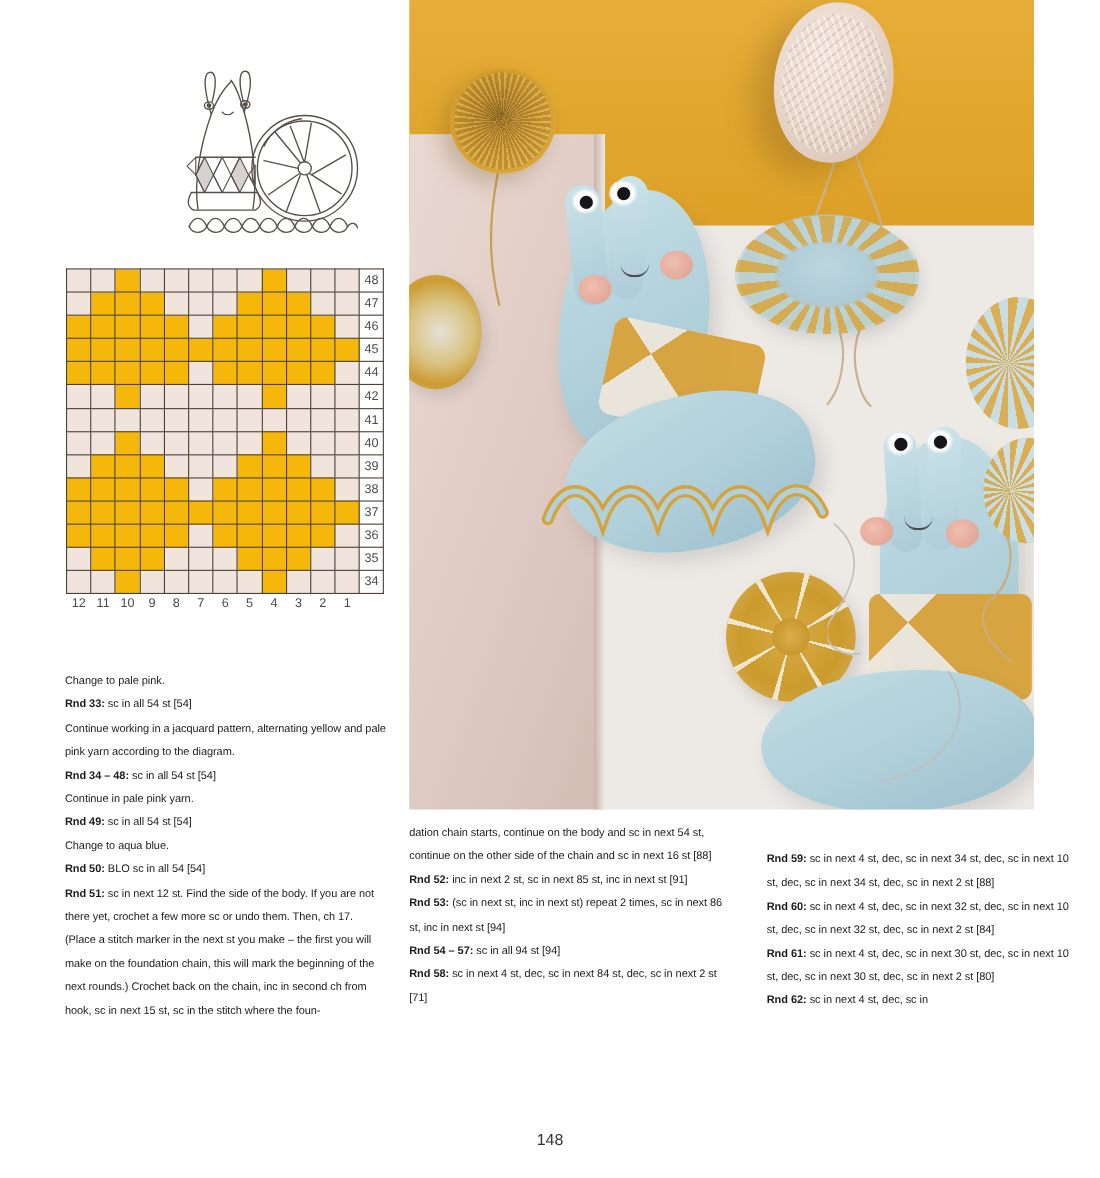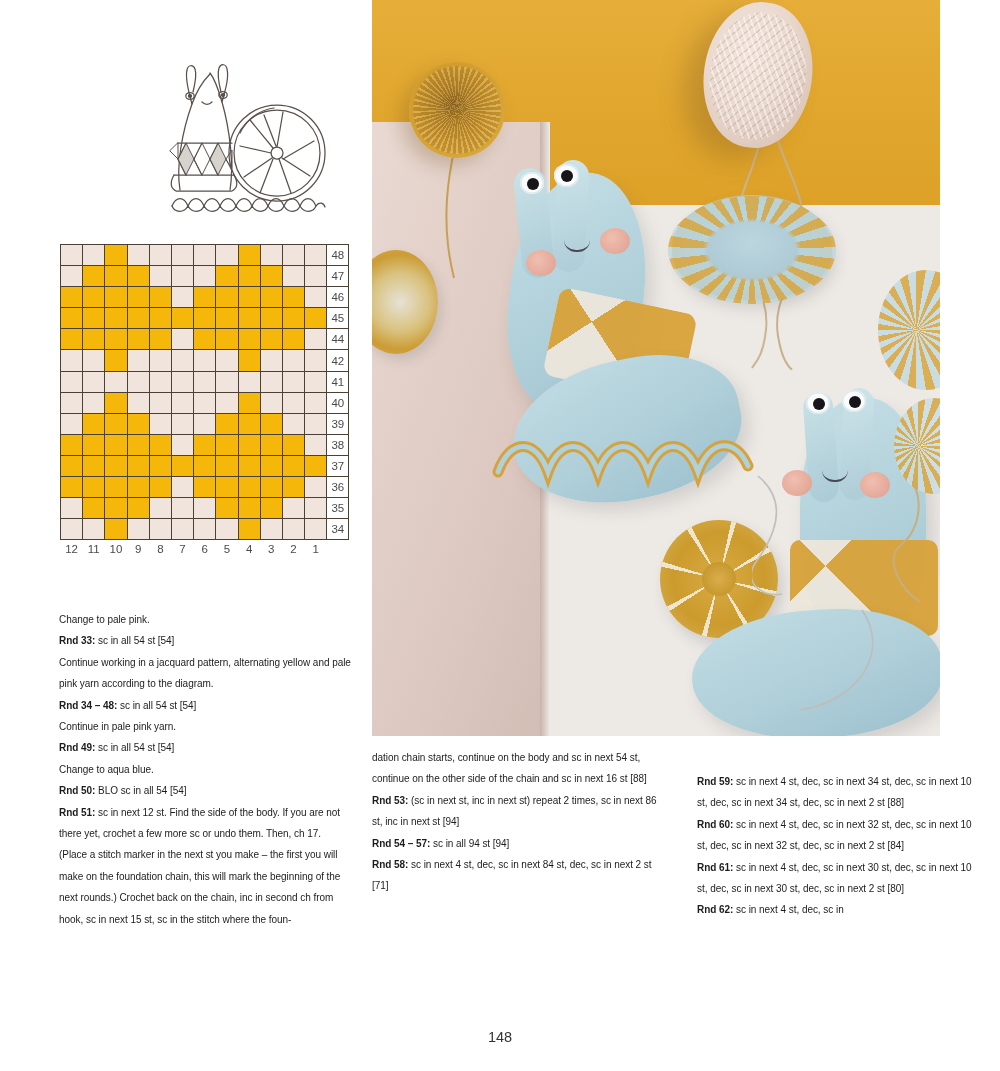--- a/index.html
+++ b/index.html
@@ -530,20 +530,21 @@
       <p>Continue working in a jacquard pattern, alternating yellow and pale pink yarn according to the diagram.</p>
       <p><b>Rnd 34 – 48:</b><span> sc in all 54 st [54]</span></p>
       <p>Continue in pale pink yarn.</p>
       <p><b>Rnd 49:</b><span> sc in all 54 st [54]</span></p>
       <p>Change to aqua blue.</p>
       <p><b>Rnd 50:</b><span> BLO sc in all 54 [54]</span></p>
       <p><b>Rnd 51:</b><span> sc in next 12 st. Find the side of the body. If you are not there yet, crochet a few more sc or undo them. Then, ch 17. (Place a stitch marker in the next st you make – the first you will make on the foundation chain, this will mark the beginning of the next rounds.) Crochet back on the chain, inc in second ch from hook, sc in next 15 st, sc in the stitch where the foun-</span></p>
     </div>
   <div class="col" id="col-mid">
       <p>dation chain starts, continue on the body and sc in next 54 st, continue on the other side of the chain and sc in next 16 st [88]</p>
+      <p><b>Rnd 52:</b><span> inc in next 2 st, sc in next 85 st, inc in next st [91]</span></p>
       <p><b>Rnd 53:</b><span> (sc in next st, inc in next st) repeat 2 times, sc in next 86 st, inc in next st [94]</span></p>
       <p><b>Rnd 54 – 57:</b><span> sc in all 94 st [94]</span></p>
       <p><b>Rnd 58:</b><span> sc in next 4 st, dec, sc in next 84 st, dec, sc in next 2 st [71]</span></p>
     </div>
   <div class="col" id="col-right">
       <p><b>Rnd 59:</b><span> sc in next 4 st, dec, sc in next 34 st, dec, sc in next 10 st, dec, sc in next 34 st, dec, sc in next 2 st [88]</span></p>
       <p><b>Rnd 60:</b><span> sc in next 4 st, dec, sc in next 32 st, dec, sc in next 10 st, dec, sc in next 32 st, dec, sc in next 2 st [84]</span></p>
       <p><b>Rnd 61:</b><span> sc in next 4 st, dec, sc in next 30 st, dec, sc in next 10 st, dec, sc in next 30 st, dec, sc in next 2 st [80]</span></p>
       <p><b>Rnd 62:</b><span> sc in next 4 st, dec, sc in</span></p>
     </div>

